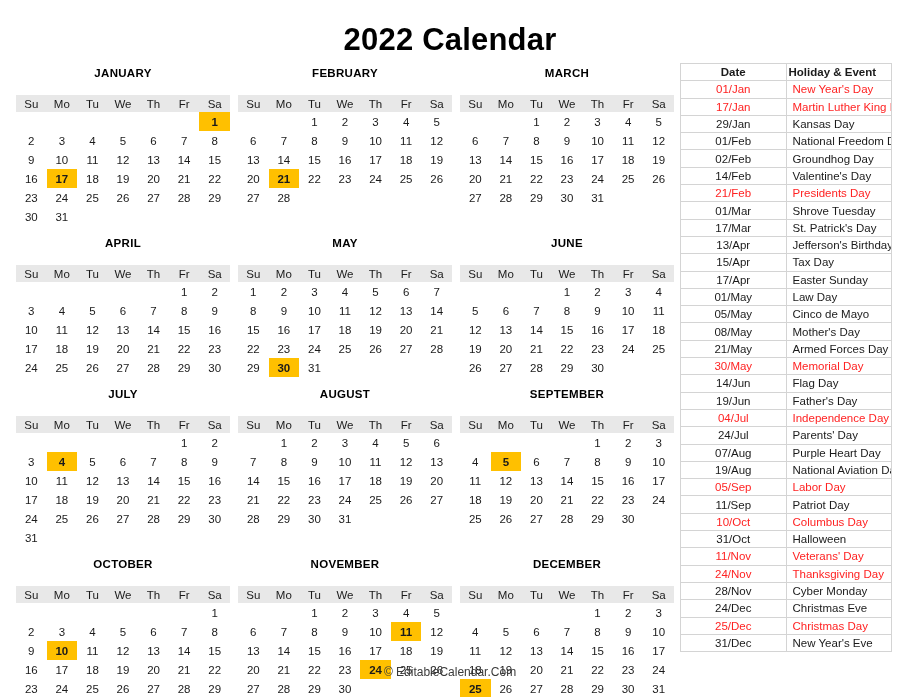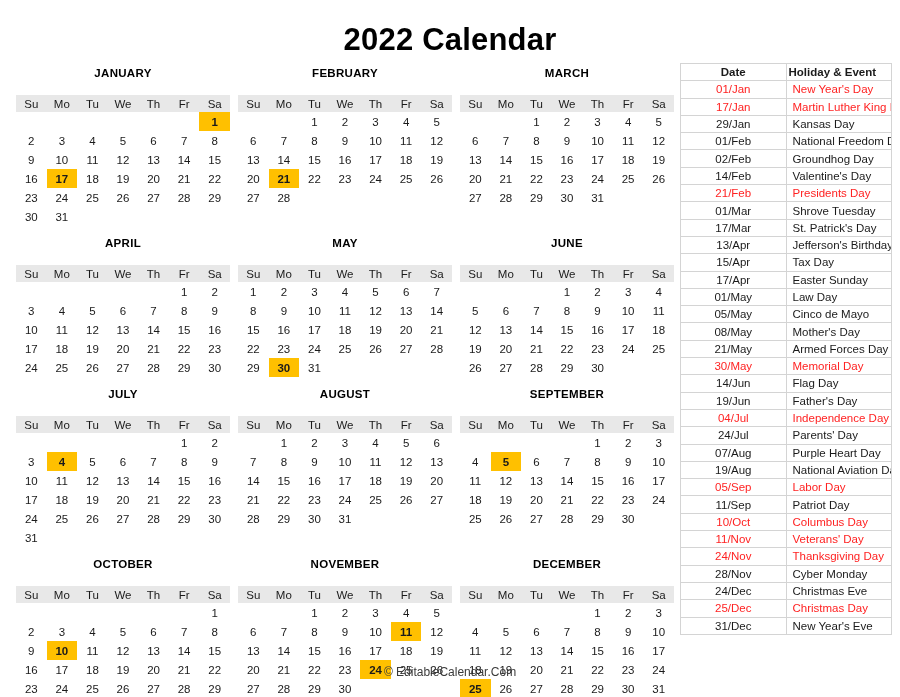--- a/index.html
+++ b/index.html
@@ -1048,20 +1048,24 @@
             <td class="c-event">Labor Day</td>
           </tr>
           <tr class="">
             <td class="c-date">11/Sep</td>
             <td class="c-event">Patriot Day</td>
           </tr>
           <tr class="hol-red">
             <td class="c-date">10/Oct</td>
             <td class="c-event">Columbus Day</td>
           </tr>
+          <tr class="">
+            <td class="c-date">31/Oct</td>
+            <td class="c-event">Halloween</td>
+          </tr>
           <tr class="hol-red">
             <td class="c-date">11/Nov</td>
             <td class="c-event">Veterans' Day</td>
           </tr>
           <tr class="hol-red">
             <td class="c-date">24/Nov</td>
             <td class="c-event">Thanksgiving Day</td>
           </tr>
           <tr class="">
             <td class="c-date">28/Nov</td>

